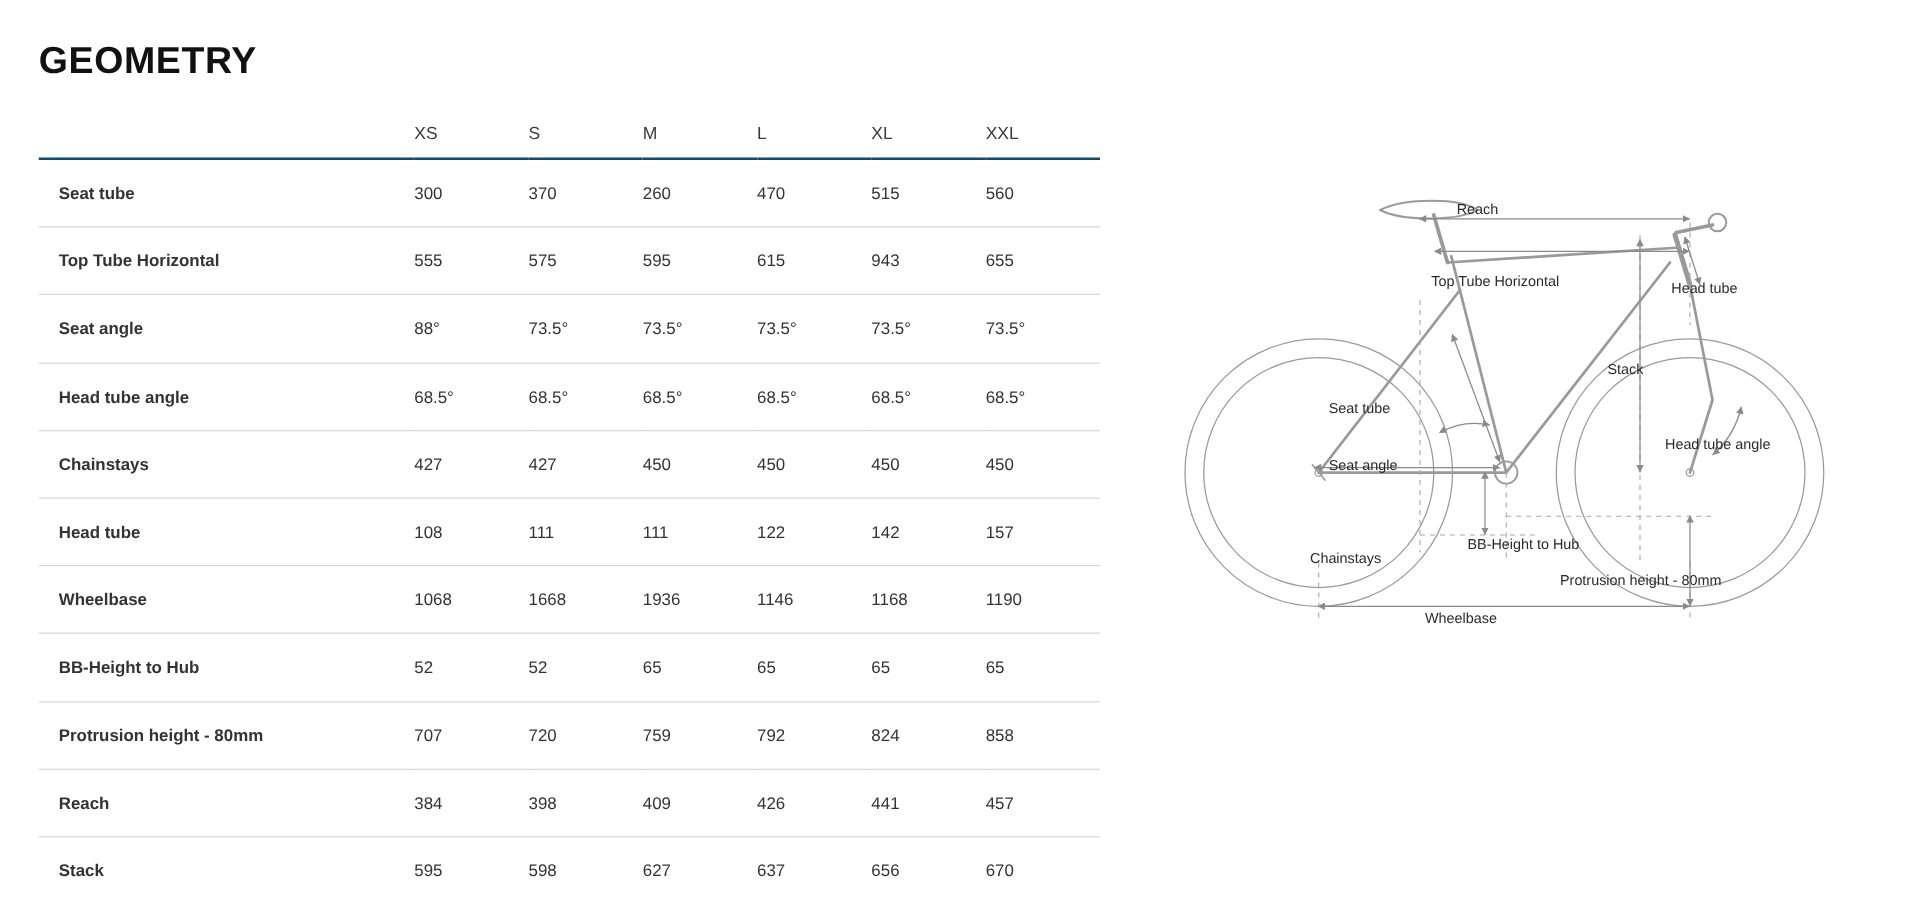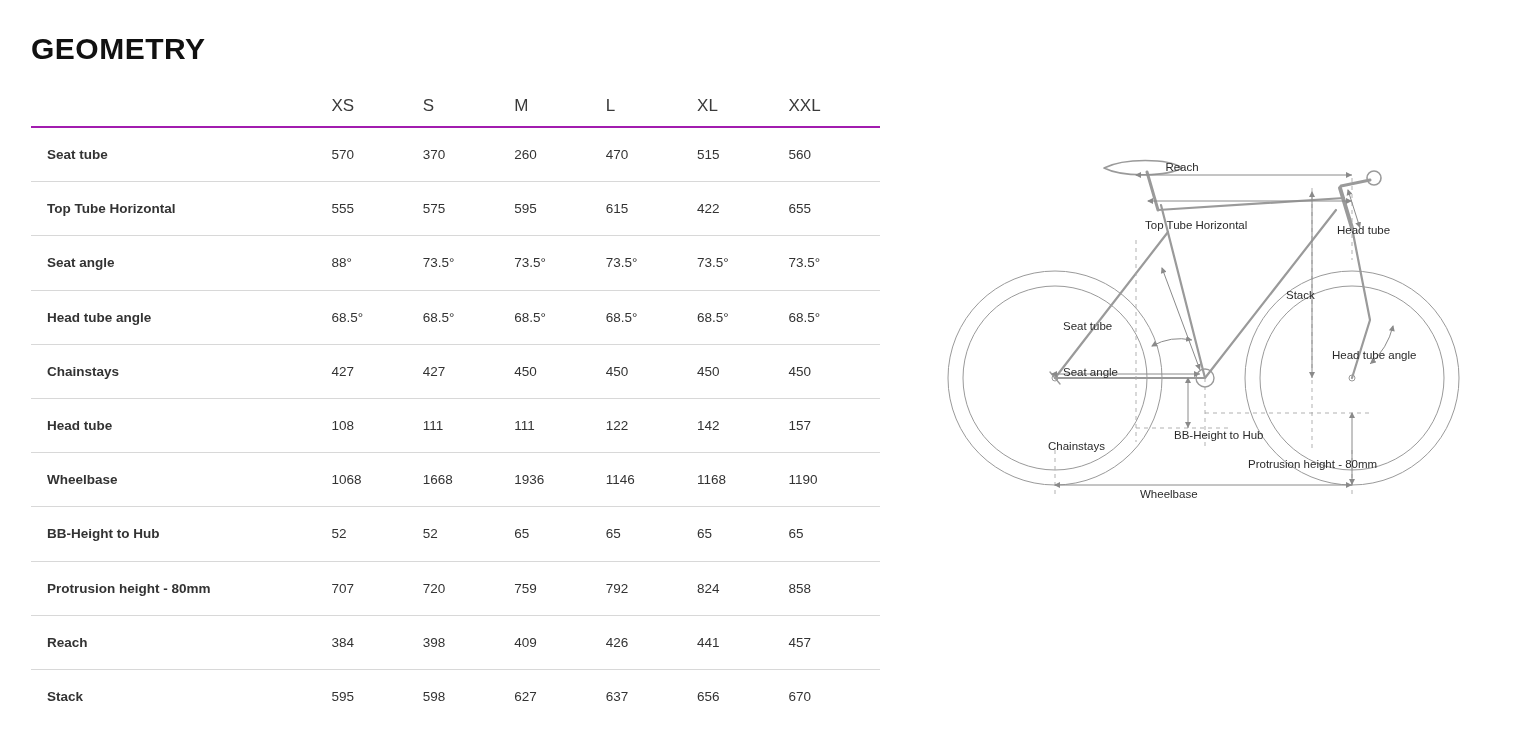--- a/index.html
+++ b/index.html
@@ -42,22 +42,22 @@
   #geometry-table th,
   #geometry-table td {
     text-align: left;
     padding: 0;
     vertical-align: middle;
   }
   #geometry-table thead th {
     height: 40px;
     font-weight: normal;
     color: #3a3a3a;
-    font-size: 17px;
-    border-bottom: 2px solid #a21caf;
+    font-size: 14px;
+    border-bottom: 2px solid #0c4a6e;
   }
   #geometry-table tbody td {
     height: 53.2px;
     border-bottom: 1px solid #d8d8d8;
     color: #333333;
   }
   #geometry-table tbody tr:last-child td {
     border-bottom: none;
   }
   .col-label {
@@ -105,34 +105,34 @@
         <th class="col-val">S</th>
         <th class="col-val">M</th>
         <th class="col-val">L</th>
         <th class="col-val">XL</th>
         <th class="col-val">XXL</th>
       </tr>
     </thead>
     <tbody>
       <tr>
         <td class="col-label">Seat tube</td>
-        <td class="col-val">570</td>
+        <td class="col-val">300</td>
         <td class="col-val">370</td>
         <td class="col-val">260</td>
         <td class="col-val">470</td>
         <td class="col-val">515</td>
         <td class="col-val">560</td>
       </tr>
       <tr>
         <td class="col-label">Top Tube Horizontal</td>
         <td class="col-val">555</td>
         <td class="col-val">575</td>
         <td class="col-val">595</td>
         <td class="col-val">615</td>
-        <td class="col-val">422</td>
+        <td class="col-val">943</td>
         <td class="col-val">655</td>
       </tr>
       <tr>
         <td class="col-label">Seat angle</td>
         <td class="col-val">88°</td>
         <td class="col-val">73.5°</td>
         <td class="col-val">73.5°</td>
         <td class="col-val">73.5°</td>
         <td class="col-val">73.5°</td>
         <td class="col-val">73.5°</td>

